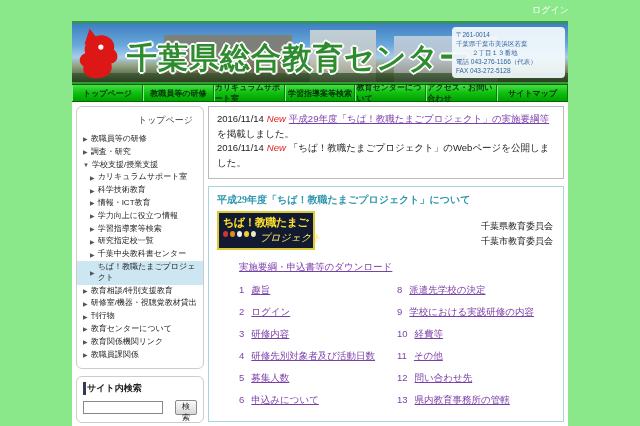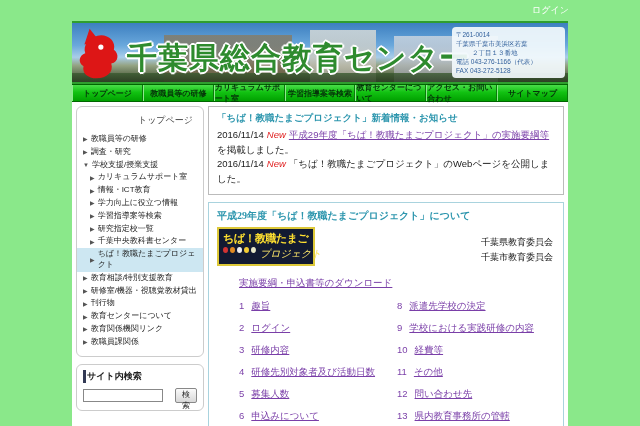--- a/index.html
+++ b/index.html
@@ -149,20 +149,24 @@
             <a class="side-item" href="#">
               <span class="marker">▼</span>
               <span>学校支援/授業支援</span>
             </a>
 
             <a class="side-item indent" href="#">
               <span class="marker">▶</span>
               <span>カリキュラムサポート室</span>
             </a>
 
+            <a class="side-item indent" href="#">
+              <span class="marker">▶</span>
+              <span>科学技術教育</span>
+            </a>
 
             <a class="side-item indent" href="#">
               <span class="marker">▶</span>
               <span>情報・ICT教育</span>
             </a>
 
             <a class="side-item indent" href="#">
               <span class="marker">▶</span>
               <span>学力向上に役立つ情報</span>
             </a>
@@ -225,21 +229,20 @@
           <input class="search-input" type="text" value="" style="">
           <button class="search-btn">検索</button>
         </div>
       </div>
 
     </div>
 
     <div class="main-col">
 
       <div class="news-box">
-        <div class="news-title">「ちば！教職たまごプロジェクト」新着情報・お知らせ</div>
         <div>
 
             <div class="news-row"><span>2016/11/14</span><span class="news-new">New</span><a class="news-link" href="#">平成29年度「ちば！教職たまごプロジェクト」の実施要綱等</a><span>を掲載しました。</span>
             </div>
 
             <div class="news-row"><span>2016/11/14</span><span class="news-new">New</span><a class="news-link" href="#"></a><span>「ちば！教職たまごプロジェクト」のWebページを公開しました。</span>
             </div>
           </div>
       </div>
 

